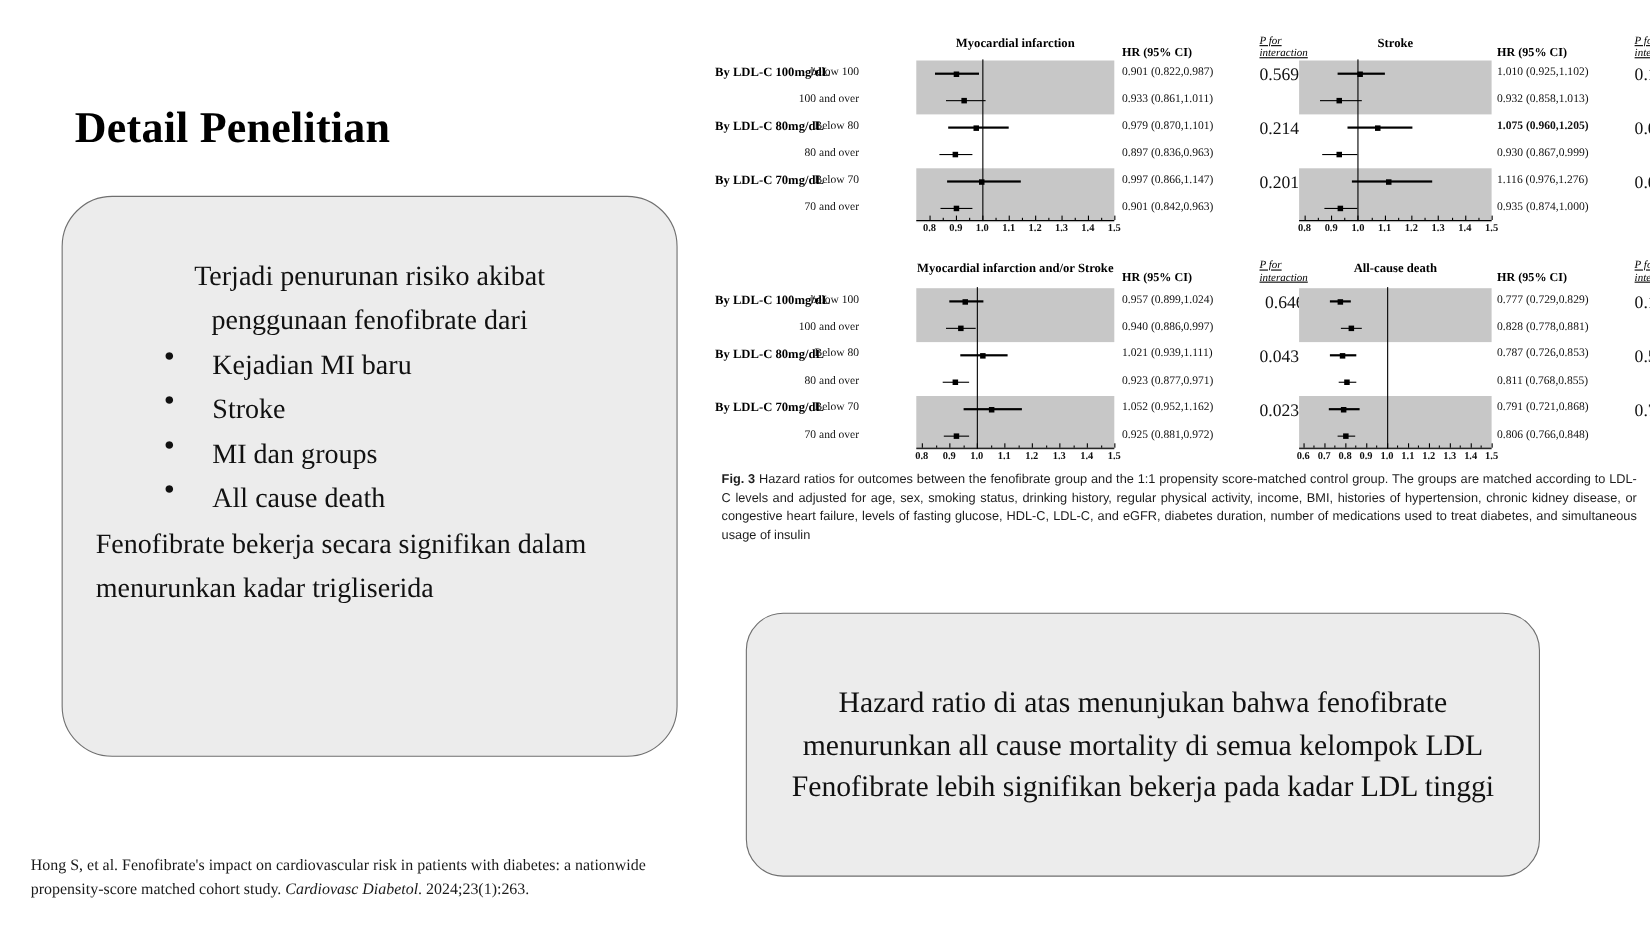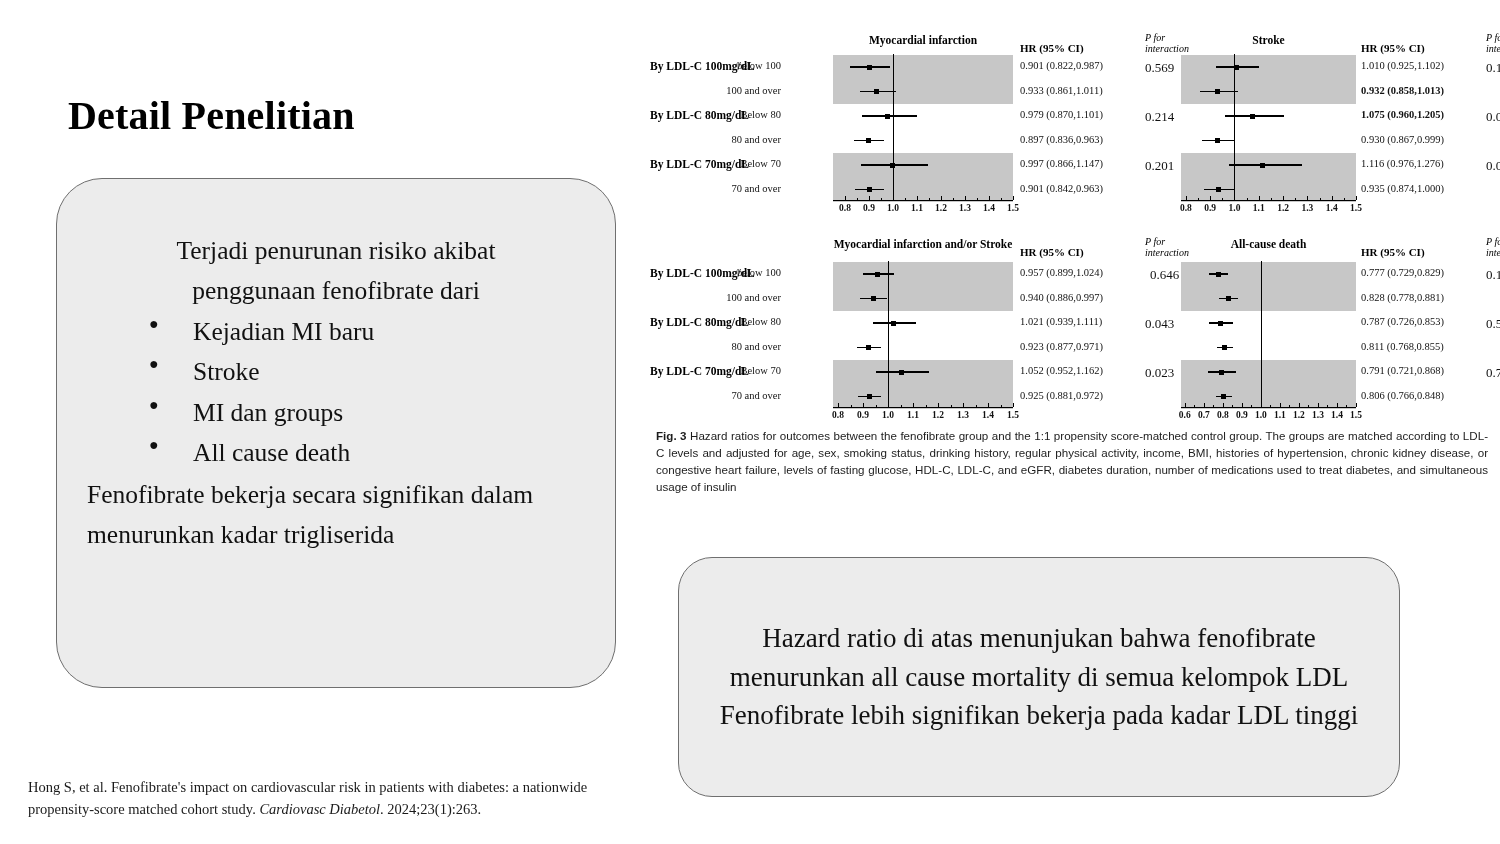--- a/index.html
+++ b/index.html
@@ -63,35 +63,35 @@
   .panel-title{
     position:absolute;
     font-weight:bold; font-size:11.5px; color:#000;
     text-align:center; white-space:nowrap;
   }
   .col-head-hr{
     position:absolute; font-weight:bold; font-size:11px; white-space:nowrap;
   }
   .col-head-p{
     position:absolute; font-style:italic; font-size:10px;
-    line-height:1.12; white-space:nowrap;
+    line-height:1.12; white-space:nowrap;text-decoration:underline;
   }
   .grp-label{
     position:absolute; font-weight:bold; font-size:11.5px;
     white-space:nowrap; color:#000;
   }
   .sub-label{
     position:absolute; font-size:10.5px; white-space:nowrap;
     text-align:right; color:#111;
   }
   .hr-val{
     position:absolute; font-size:10.5px; white-space:nowrap; color:#111;
   }
   .p-val{
-    position:absolute; font-size:13px; white-space:nowrap; color:#111;text-align:right;
+    position:absolute; font-size:16px; white-space:nowrap; color:#111;text-align:right;
   }
   .plot{
     position:absolute; background:#fff;
   }
   .band{position:absolute; background:#c7c7c7; left:0; right:0;}
   .nullline{position:absolute; width:1px; background:#000; top:0; bottom:0;}
   .ci{position:absolute; height:1.6px; background:#000;}
   .pt{position:absolute; width:5px; height:5px; background:#000;}
   .axis{position:absolute; left:0; right:0; height:1px; background:#000;}
   .tick{position:absolute; width:1px; height:4px; background:#000;}
@@ -247,21 +247,21 @@
       <div class="tick" style="left: 102.083px; top: 142px;"></div>
       <div class="tick minor" style="left: 114.236px; top: 143.5px;"></div>
       <div class="tick" style="left: 126.389px; top: 142px;"></div>
       <div class="tick minor" style="left: 138.542px; top: 143.5px;"></div>
       <div class="tick" style="left: 150.694px; top: 142px;"></div>
       <div class="tick minor" style="left: 162.847px; top: 143.5px;"></div>
       <div class="tick" style="left: 175px; top: 142px;"></div>
     </div>
     <div class="hr-val" style="left: 713px; top: 54px;">1.010 (0.925,1.102)</div>
     <div class="p-val" style="left: 838px; top: 54px;">0.195</div>
-    <div class="hr-val" style="left: 713px; top: 78.5px; font-weight: bold;">0.932 (0.858,1.013)</div>
+    <div class="hr-val" style="left: 713px; top: 78.5px;">0.932 (0.858,1.013)</div>
     <div class="hr-val" style="left: 713px; top: 103px; font-weight: bold;">1.075 (0.960,1.205)</div>
     <div class="p-val" style="left: 838px; top: 103px;">0.034</div>
     <div class="hr-val" style="left: 713px; top: 127.5px;">0.930 (0.867,0.999)</div>
     <div class="hr-val" style="left: 713px; top: 152px;">1.116 (0.976,1.276)</div>
     <div class="p-val" style="left: 838px; top: 152px;">0.021</div>
     <div class="hr-val" style="left: 713px; top: 176.5px;">0.935 (0.874,1.000)</div>
     <div class="ticklabel" style="left: 537.861px; top: 197px;">0.8</div>
     <div class="ticklabel" style="left: 562.167px; top: 197px;">0.9</div>
     <div class="ticklabel" style="left: 586.472px; top: 197px;">1.0</div>
     <div class="ticklabel" style="left: 610.778px; top: 197px;">1.1</div>

